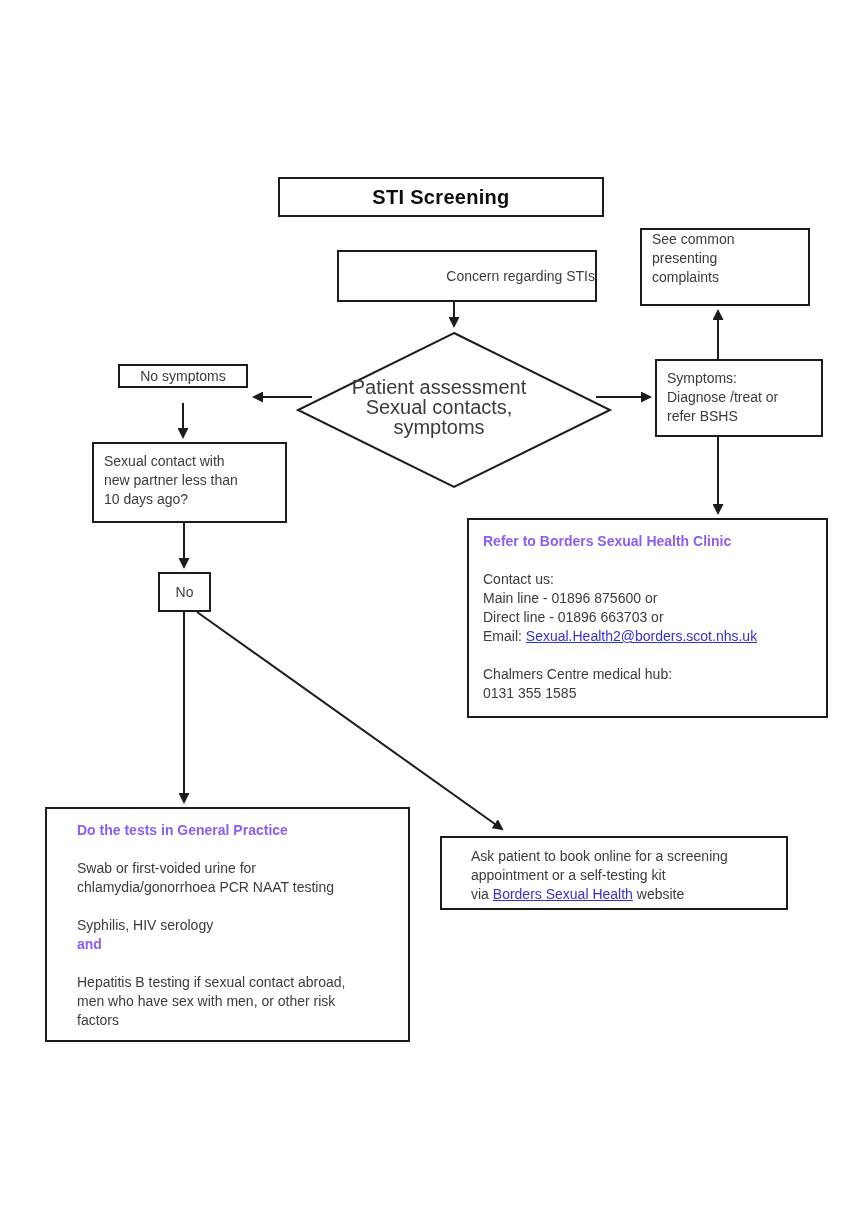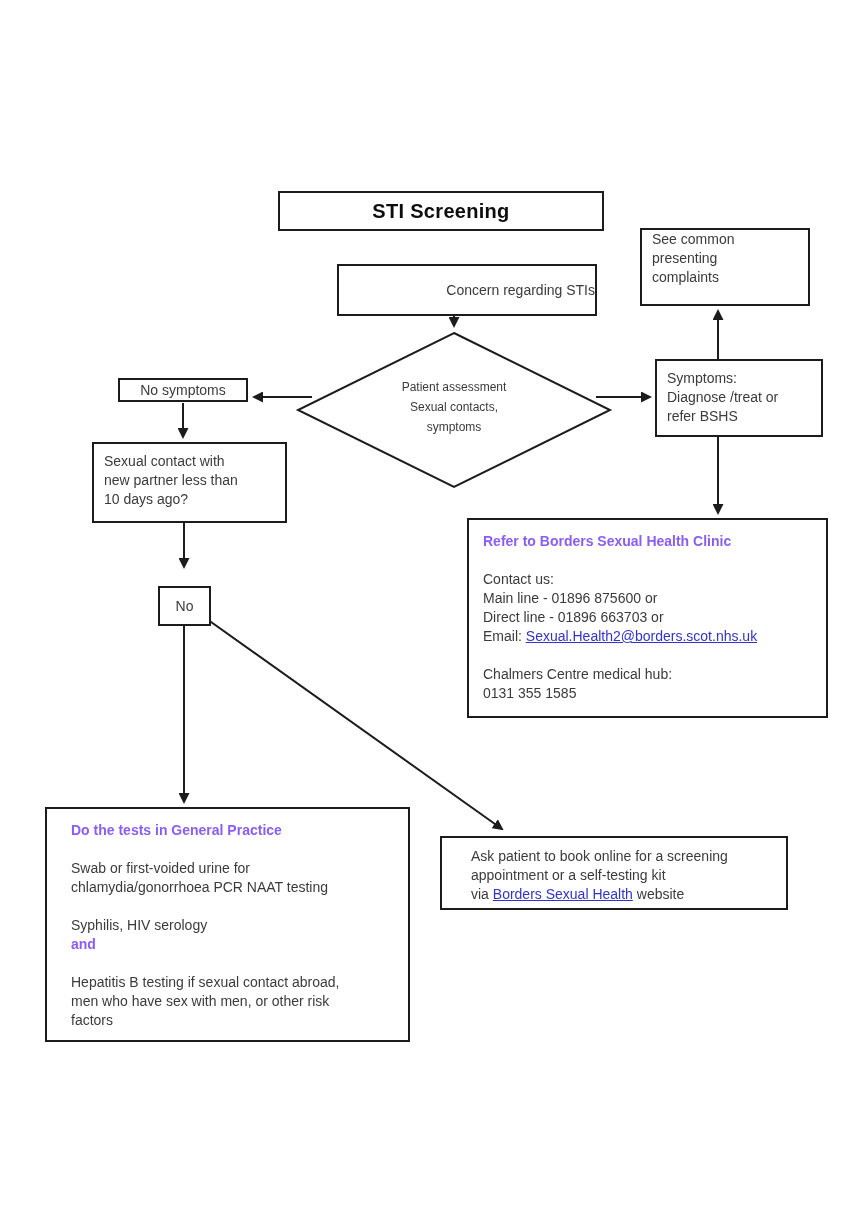--- a/index.html
+++ b/index.html
@@ -18,44 +18,43 @@
     background: #ffffff;
     box-sizing: border-box;
     font-size: 14px;
     line-height: 19px;
   }
   .center {
     display: flex;
     align-items: center;
     justify-content: center;
     text-align: center;
-    margin-top: 14px;
   }
   .pre { white-space: pre-line; }
   .heading { font-weight: bold; color: #8b5cf6; }
   .gap { height: 19px; }
   a.link { color: #3232cd; text-decoration: underline; cursor: pointer; }
 
   #title-box        { left: 278px; top: 177px; width: 326px; height: 40px;
                       font-size: 20px; font-weight: bold; color: #0d0d0d; letter-spacing: 0.3px; }
   #concern-box      { left: 337px; top: 250px; width: 260px; height: 52px; justify-content: flex-end; }
   #see-common-box   { left: 640px; top: 228px; width: 170px; height: 78px; padding: 0 10px; }
   #no-symptoms-box  { left: 118px; top: 364px; width: 130px; height: 24px; }
   #symptoms-box     { left: 655px; top: 359px; width: 168px; height: 78px; padding: 8px 10px; }
   #sexual-contact-box { left: 92px; top: 442px; width: 195px; height: 81px; padding: 8px 10px; }
   #no-box           { left: 158px; top: 572px; width: 53px; height: 40px; }
   #refer-box        { left: 467px; top: 518px; width: 361px; height: 200px; padding: 12px 14px; }
-  #do-tests-box     { left: 45px;  top: 807px; width: 365px; height: 235px; padding: 12px 24px; }
+  #do-tests-box     { left: 45px;  top: 807px; width: 365px; height: 235px; padding: 12px 30px; }
   #ask-box          { left: 440px; top: 836px; width: 348px; height: 74px; padding: 9px 29px; }
 
   #diamond-label {
     position: absolute;
-    left: 329px; top: 377px; width: 250px;
+    left: 314px; top: 377px; width: 250px;
     text-align: center;
-    font-size: 12px; line-height: 20px;
+    font-size: 20px; line-height: 20px;
   }
   .svg-overlay {
     position: absolute;
     left: 0; top: 0;
     width: 858px; height: 1213px;
   }
 </style>
 </head>
 <body>
 

